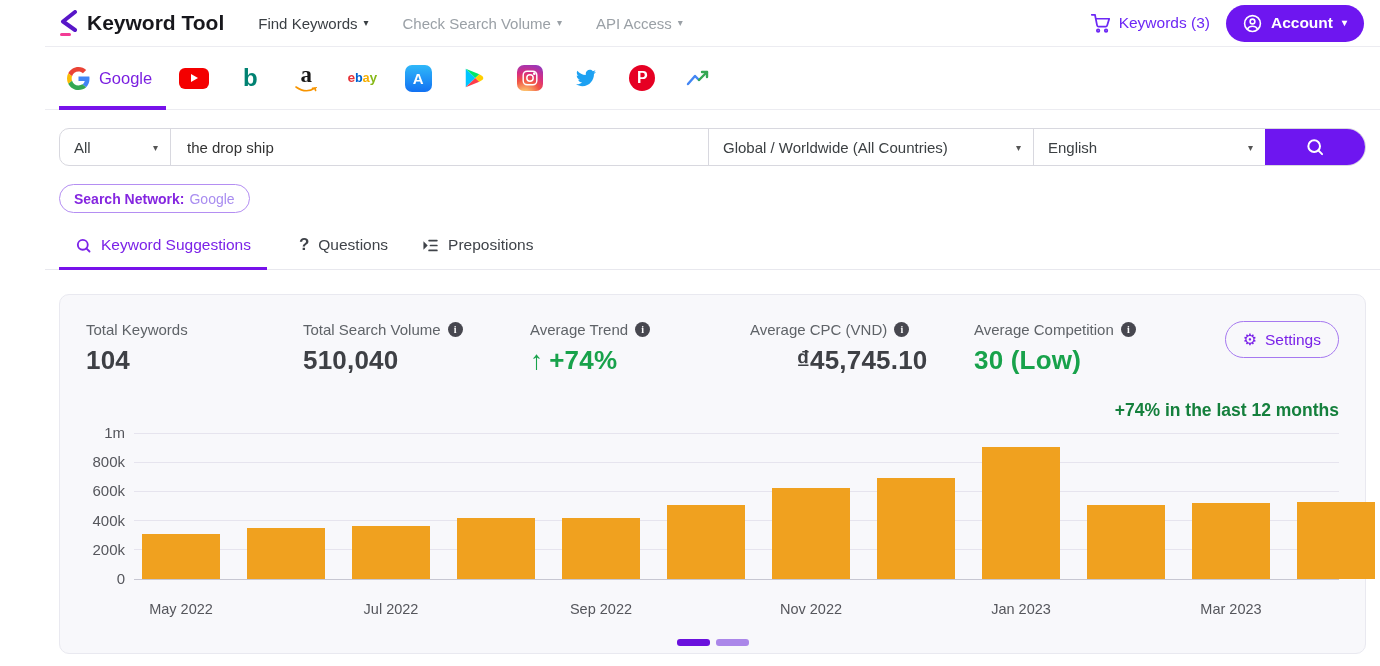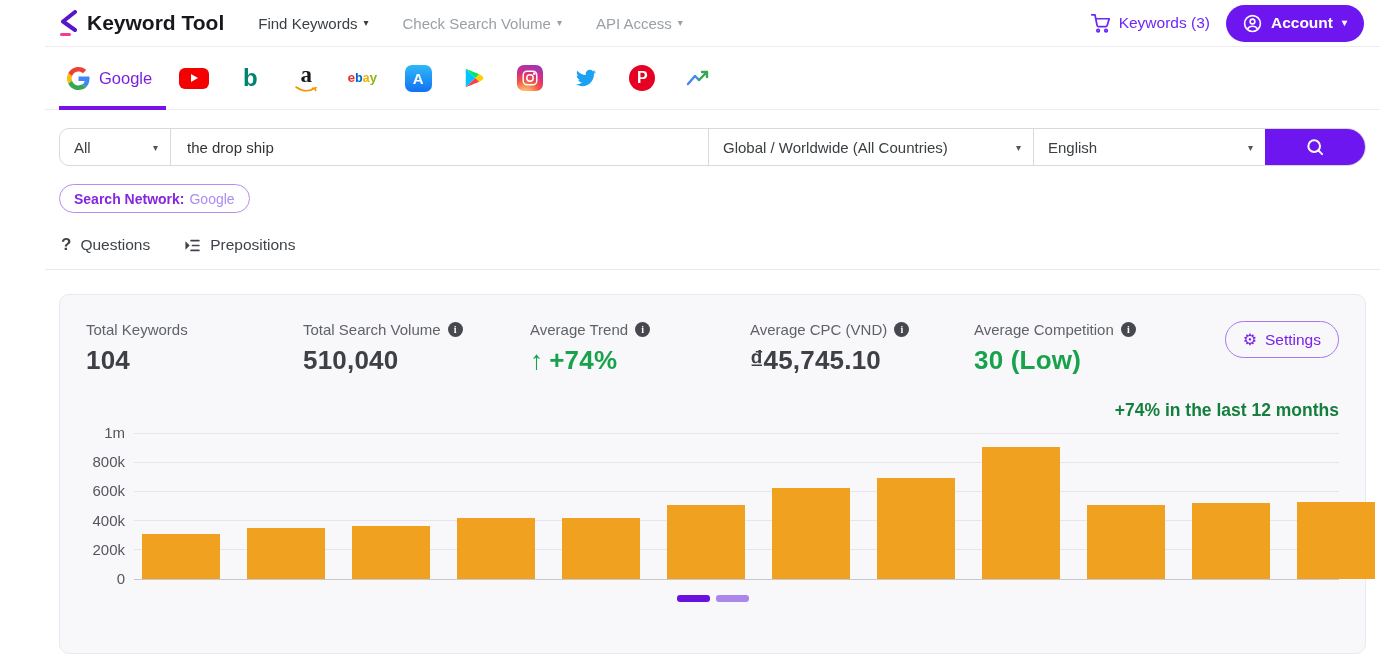--- a/index.html
+++ b/index.html
@@ -51,21 +51,21 @@
   .result-tabs { margin-top:18px; padding:0 14px; border-bottom:1px solid #e8e8ee; display:flex; gap:30px; }
   .rtab { position:relative; display:flex; align-items:center; gap:9px; font-size:15.5px; color:#3f4349; padding:4px 2px 14px; cursor:pointer; }
   .rtab.active { color:#7b22e8; padding-left:16px; padding-right:16px; }
   .rtab.active .rtab-underline { position:absolute; left:0; right:0; bottom:-1px; height:3.5px; background:#7712ea; }
   .rtab .q-icon { font-size:17px; font-weight:700; }
 
   
   .card { margin:24px 14px 0; height:360px; background:#f8f8fb; border:1px solid #e9e9f0; border-radius:10px; padding:26px 26px 0; }
   .stats-row { display:flex; align-items:flex-start; }
   .stat-col { display:flex; flex-direction:column; }
-  .stat-w1 { width:217px; } .stat-w2 { width:227px; } .stat-w3 { width:220px; } .stat-w4 { width:224px; }
+  .stat-w1 { width:217px; } .stat-w2 { width:227px; } .stat-w3 { width:220px; } .stat-w4 { width:224px;text-align:center; }
   .stat-label { display:flex; align-items:center; gap:7px; font-size:15px; color:#5f6368; }
   .stat-value { margin-top:7px; font-size:26px; font-weight:700; color:#3e4045; letter-spacing:0.2px; }
   .stat-green { color:#18a24b; display:flex; align-items:center; gap:6px; }
   .info-icon { width:15px; height:15px; border-radius:50%; background:#47474f; color:#fff; font-size:10px; font-weight:700; display:inline-flex; align-items:center; justify-content:center; font-family:"Liberation Serif", serif; }
   .settings-btn { margin-left:auto; height:37px; border:1.5px solid #a679f0; color:#7a22e8; background:transparent; border-radius:19px; padding:0 17px; display:flex; align-items:center; gap:8px; font-size:15.5px; cursor:pointer; font-family:inherit; }
   .gear-glyph { font-size:16px; line-height:1; }
 
   
   .chart-title { margin-top:24px; text-align:right; font-size:17.5px; font-weight:700; color:#15803d; }
   .chart-wrap { display:flex; margin-top:12px; }
@@ -223,20 +223,28 @@
   </div>
 
   <div>
     <div class="network-pill">
       <span class="np-label">Search Network:</span>
       <span class="np-value">Google</span>
     </div>
   </div>
 
   <div class="result-tabs">
+    <div class="rtab active">
+      <svg width="17" height="17" viewBox="0 0 24 24" fill="none" stroke="#7b22e8" stroke-width="2.6" stroke-linecap="round">
+        <circle cx="11" cy="11" r="7"></circle>
+          <line x1="20.5" y1="20.5" x2="16" y2="16"></line>
+      </svg>
+      <span>Keyword Suggestions</span>
+      <div class="rtab-underline"></div>
+    </div>
     <div class="rtab">
       <span class="q-icon">?</span>
       <span>Questions</span>
     </div>
     <div class="rtab">
       <svg width="17" height="17" viewBox="0 0 24 24">
         <path d="M2 6l6 6-6 6z" fill="#3f4349"></path>
         <g stroke="#3f4349" stroke-width="2.4" stroke-linecap="round">
           <line x1="10" y1="5" x2="21" y2="5"></line>
             <line x1="12" y1="12" x2="21" y2="12"></line>
@@ -318,20 +326,31 @@
           <div class="bar" style="left: 428px; width: 78px; height: 60.59px; background: rgb(240, 161, 31);"></div>
           <div class="bar" style="left: 533px; width: 78px; height: 74.46px; background: rgb(240, 161, 31);"></div>
           <div class="bar" style="left: 638px; width: 78px; height: 91.25px; background: rgb(240, 161, 31);"></div>
           <div class="bar" style="left: 743px; width: 78px; height: 100.74px; background: rgb(240, 161, 31);"></div>
           <div class="bar" style="left: 848px; width: 78px; height: 132.13px; background: rgb(240, 161, 31);"></div>
           <div class="bar" style="left: 953px; width: 78px; height: 73.73px; background: rgb(240, 161, 31);"></div>
           <div class="bar" style="left: 1058px; width: 78px; height: 75.92px; background: rgb(240, 161, 31);"></div>
           <div class="bar" style="left: 1163px; width: 78px; height: 76.65px; background: rgb(240, 161, 31);"></div>
         </div>
     </div>
+    <div class="chart-wrap">
+      <div style="width:48px"></div>
+      <div class="x-row" style="flex:1">
+          <div class="xtick" style="left: 47px;">May 2022</div>
+          <div class="xtick" style="left: 257px;">Jul 2022</div>
+          <div class="xtick" style="left: 467px;">Sep 2022</div>
+          <div class="xtick" style="left: 677px;">Nov 2022</div>
+          <div class="xtick" style="left: 887px;">Jan 2023</div>
+          <div class="xtick" style="left: 1097px;">Mar 2023</div>
+        </div>
+    </div>
 
     <div class="carousel">
       <span class="car-dot active"></span>
       <span class="car-dot inactive"></span>
     </div>
   </div>
 
 </div>
 
 </body></html>

